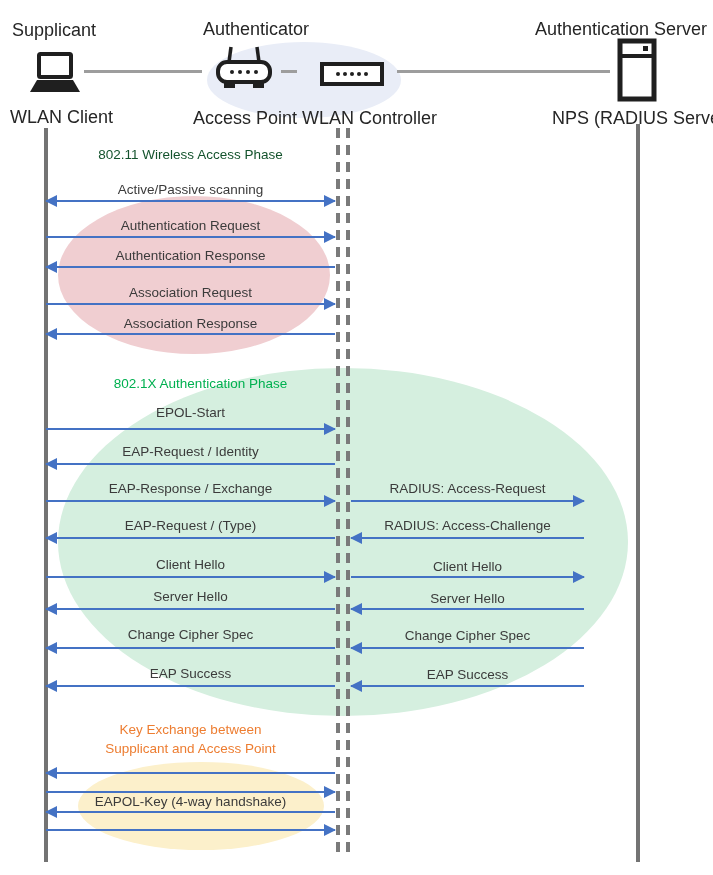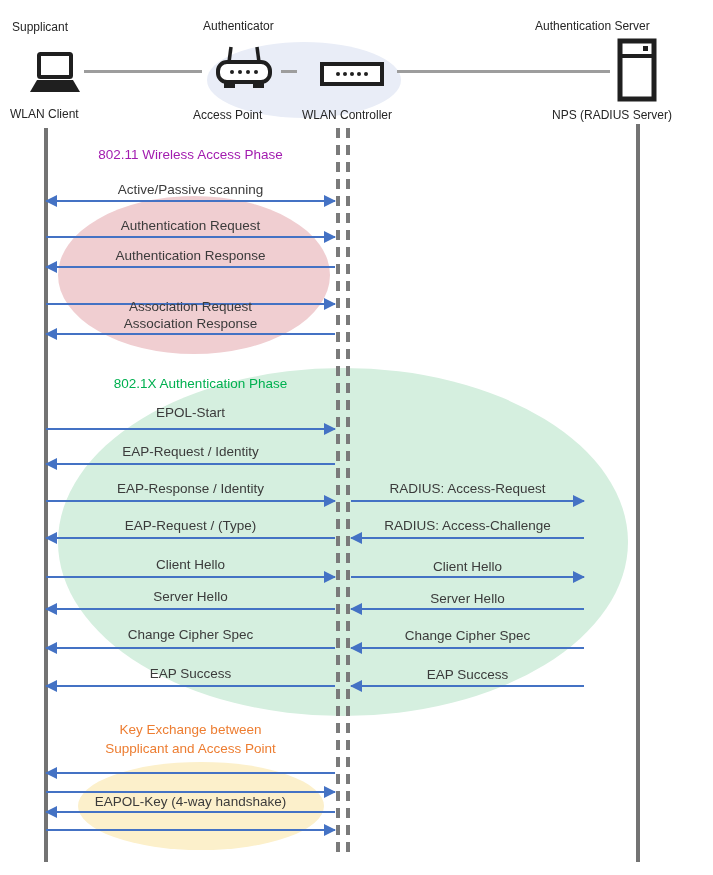--- a/index.html
+++ b/index.html
@@ -5,27 +5,27 @@
   html,body{margin:0;padding:0;background:#fff;}
   #canvas{
     position:relative;width:713px;height:875px;background:#fff;overflow:hidden;
     font-family:"Liberation Sans","DejaVu Sans",sans-serif;color:#3b3b3b;
   }
   .ellipse{position:absolute;border-radius:50%;z-index:0;}
   .lifeline{position:absolute;width:3.5px;background:#737373;z-index:1;}
   .dashline{position:absolute;width:4px;z-index:1;
     background:repeating-linear-gradient(to bottom,#7a7a7a 0 10px,transparent 10px 17px);}
   .connector{position:absolute;height:3px;background:#9d9d9d;top:70px;z-index:1;}
-  .actor-label{position:absolute;font-size:12px;color:#262626;white-space:nowrap;z-index:4;}
+  .actor-label{position:absolute;font-size:18px;color:#262626;white-space:nowrap;z-index:4;}
   .centered{}
   .msg-label{position:absolute;font-size:13.5px;line-height:16px;color:#3b3b3b;
     text-align:center;white-space:nowrap;z-index:3;}
   .phase-title{position:absolute;font-size:13.5px;line-height:17px;text-align:center;
     white-space:nowrap;z-index:3;}
-  .pt-red{color:#a21caf;}
+  .pt-red{color:#14532d;}
   .pt-green{color:#00B050;}
   .pt-orange{color:#ED7D31;}
   .span-l{left:46px;width:289px;}
   .span-r{left:351px;width:233px;}
   .arrow{position:absolute;height:2.4px;background:#4472C4;z-index:2;}
   .arrow.head-l::before{content:"";position:absolute;left:-1px;top:-4.8px;width:0;height:0;
     border-top:6px solid transparent;border-bottom:6px solid transparent;border-right:12px solid #4472C4;}
   .arrow.head-r::after{content:"";position:absolute;right:-1px;top:-4.8px;width:0;height:0;
     border-top:6px solid transparent;border-bottom:6px solid transparent;border-left:12px solid #4472C4;}
   .icon{position:absolute;z-index:4;}
@@ -96,33 +96,33 @@
 
   <div class="msg-label span-l" style="top:182px;">Active/Passive scanning</div>
   <div class="arrow span-l head-l head-r" style="top:200px;"></div>
 
   <div class="msg-label span-l" style="top:218px;">Authentication Request</div>
   <div class="arrow span-l head-r" style="top:236px;"></div>
 
   <div class="msg-label span-l" style="top:248px;">Authentication Response</div>
   <div class="arrow span-l head-l" style="top:266px;"></div>
 
-  <div class="msg-label span-l" style="top:299px;">Association Request</div>
+  <div class="msg-label span-l" style="top:285px;">Association Request</div>
   <div class="arrow span-l head-r" style="top:303px;"></div>
 
   <div class="msg-label span-l" style="top:316px;">Association Response</div>
   <div class="arrow span-l head-l" style="top:333px;"></div>
 
   <div class="msg-label span-l" style="top:405px;">EPOL-Start</div>
   <div class="arrow span-l head-r" style="top:428px;"></div>
 
   <div class="msg-label span-l" style="top:444px;">EAP-Request / Identity</div>
   <div class="arrow span-l head-l" style="top:463px;"></div>
 
-  <div class="msg-label span-l" style="top:481px;">EAP-Response / Identity</div>
+  <div class="msg-label span-l" style="top:481px;">EAP-Response / Exchange</div>
   <div class="arrow span-l head-r" style="top:500px;"></div>
   <div class="msg-label span-r" style="top:481px;">RADIUS: Access-Request</div>
   <div class="arrow span-r head-r" style="top:500px;"></div>
 
   <div class="msg-label span-l" style="top:518px;">EAP-Request / (Type)</div>
   <div class="arrow span-l head-l" style="top:537px;"></div>
   <div class="msg-label span-r" style="top:518px;">RADIUS: Access-Challenge</div>
   <div class="arrow span-r head-l" style="top:537px;"></div>
 
   <div class="msg-label span-l" style="top:557px;">Client Hello</div>

